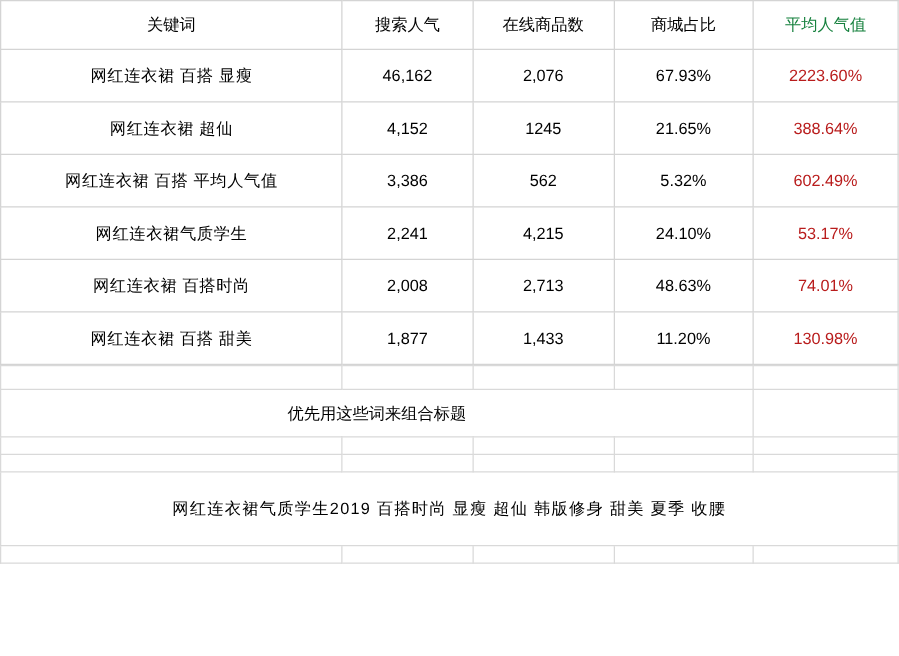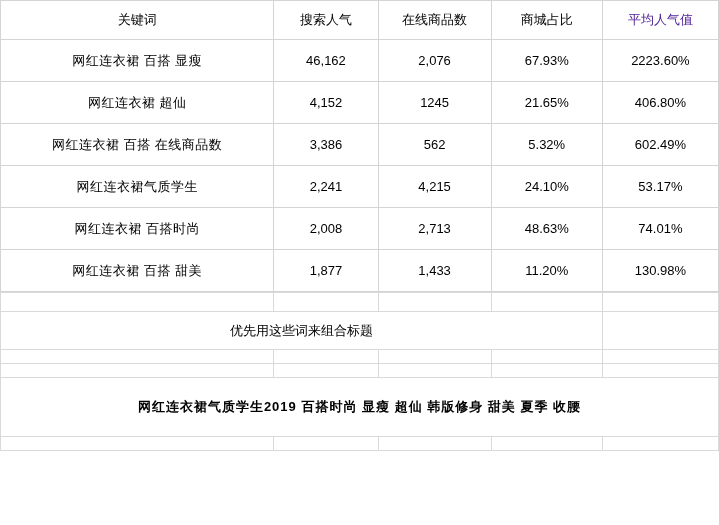--- a/index.html
+++ b/index.html
@@ -49,45 +49,45 @@
     font-size: 14.5px;
   }
   .data-row td {
     height: 41px;
     font-size: 13.5px;
   }
   .kw-cell {
     letter-spacing: 0.5px;
   }
   .avg-cell {
-    color: #000000;
+    color: #b91c1c;
   }
   .avg-head {
-    color: #4c1d95;
+    color: #15803d;
   }
   
   .spacer-row td {
     border: 1px solid #d9d9d9;
     height: 18px;
   }
   .note-row td {
     border: 1px solid #d9d9d9;
     height: 37px;
     font-size: 13.5px;
     margin-left: 39px;
   }
   .thin-row td {
     border: 1px solid #d9d9d9;
     height: 13px;
   }
   .result-cell {
     border: 1px solid #d9d9d9 !important;
     height: 58px;
     font-size: 16px;
-    font-weight: bold;
+    font-weight: normal;
     letter-spacing: 1px;
   }
   .selected-cell {
     border: 2px solid #2d7a33 !important;
   }
   .blank {
     border: 1px solid #d9d9d9 !important;
   }
 </style>
 </head>
@@ -118,25 +118,25 @@
         <td>2,076</td>
         <td>67.93%</td>
         <td class="avg-cell">2223.60%</td>
       </tr>
 
       <tr class="data-row">
         <td class="kw-cell">网红连衣裙  超仙</td>
         <td>4,152</td>
         <td>1245</td>
         <td>21.65%</td>
-        <td class="avg-cell">406.80%</td>
-      </tr>
-
-      <tr class="data-row">
-        <td class="kw-cell">网红连衣裙  百搭  在线商品数</td>
+        <td class="avg-cell">388.64%</td>
+      </tr>
+
+      <tr class="data-row">
+        <td class="kw-cell">网红连衣裙  百搭  平均人气值</td>
         <td>3,386</td>
         <td>562</td>
         <td>5.32%</td>
         <td class="avg-cell">602.49%</td>
       </tr>
 
 
       <tr class="data-row">
         <td class="kw-cell">网红连衣裙气质学生</td>
         <td>2,241</td>

